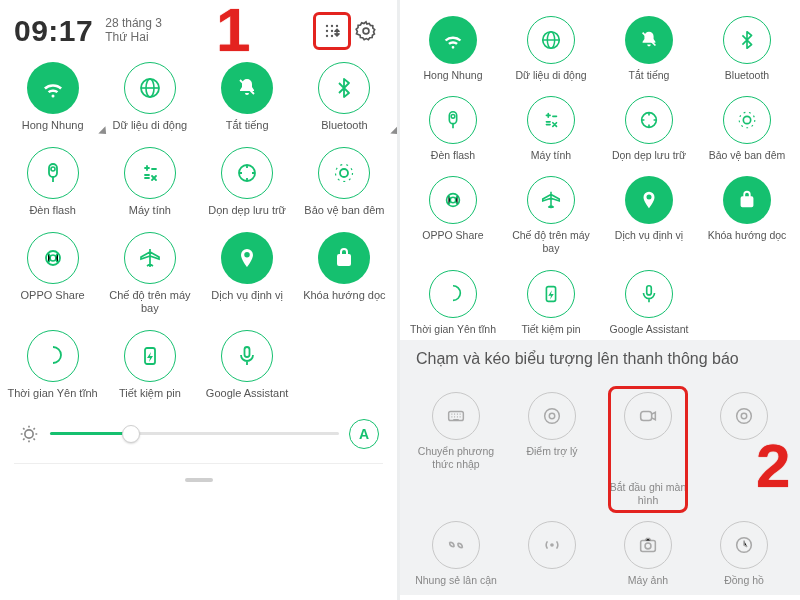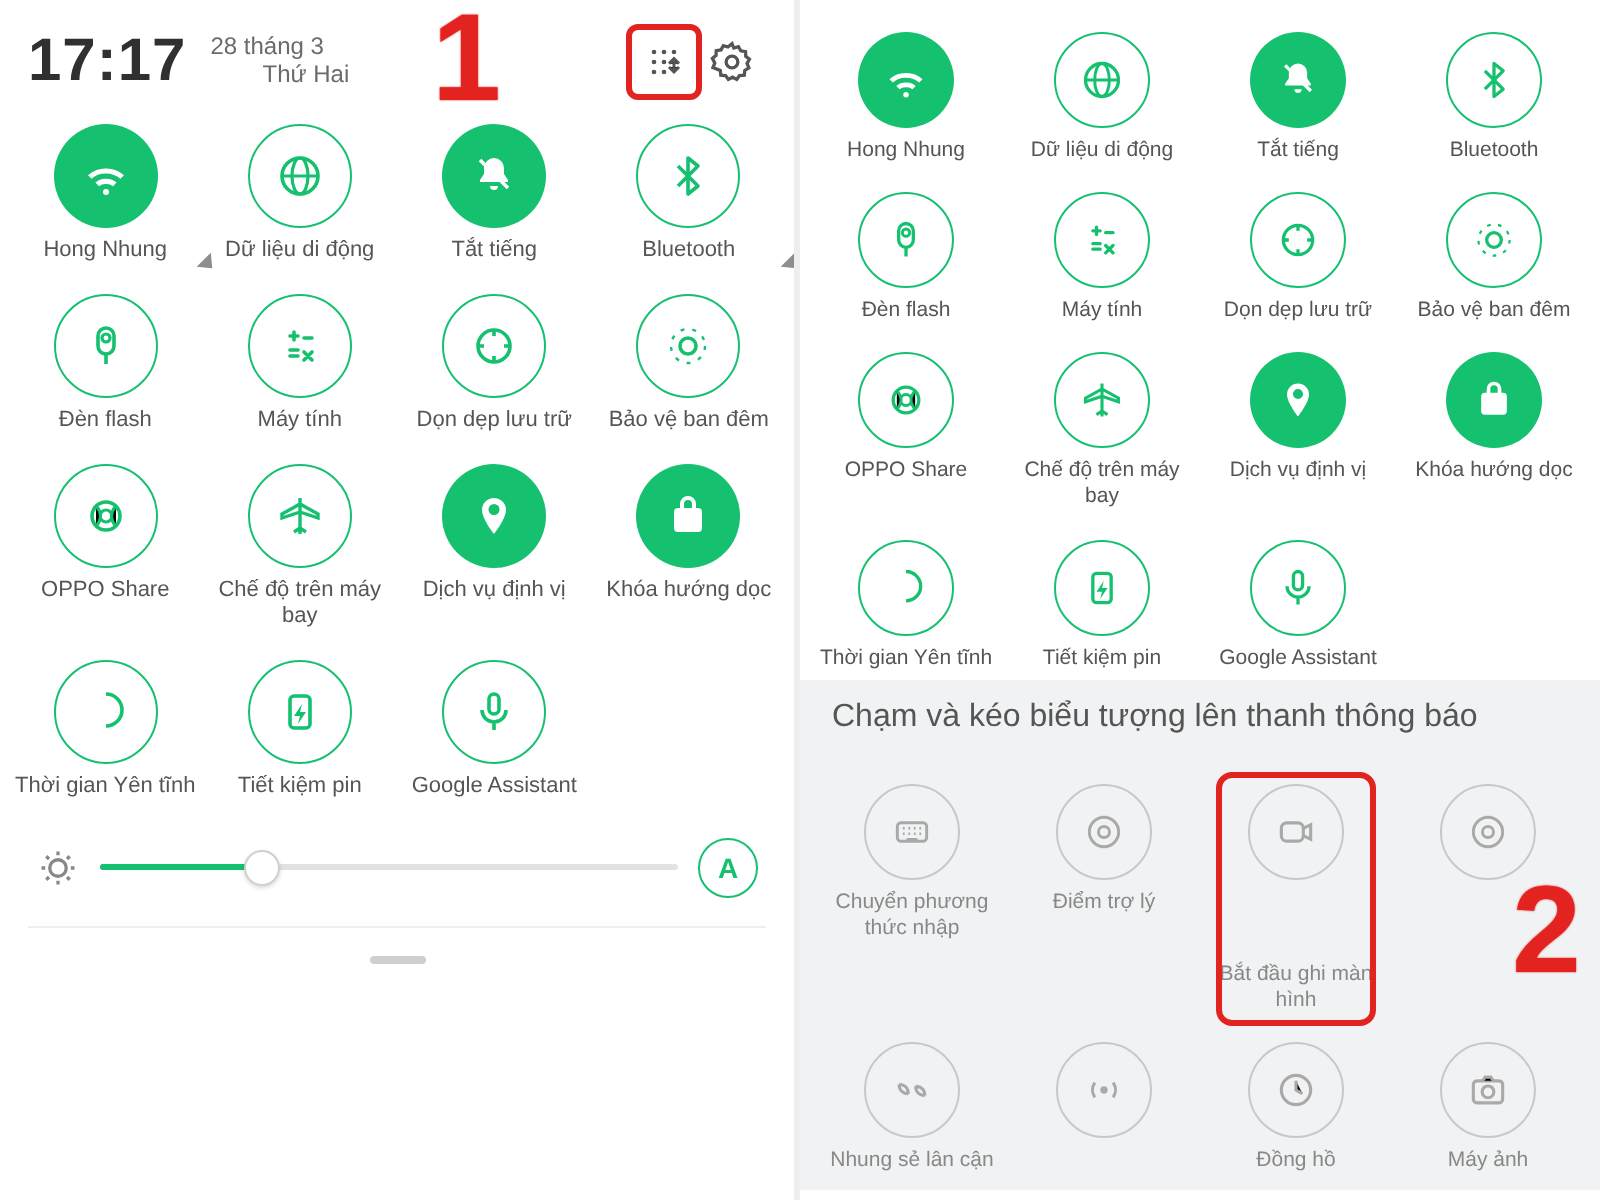--- a/index.html
+++ b/index.html
@@ -22,21 +22,21 @@
   .hdr {
     display: flex; align-items: flex-start;
     padding: 14px 14px 6px 14px;
   }
   .time {
     font-size: 30px; font-weight: 600; color: #303030;
     letter-spacing: .5px;
   }
   .date-wrap { margin-left: 12px; margin-top: 2px; }
   .date1 { font-size: 12px; color: #6b6b6b; }
-  .date2 { font-size: 12px; color: #6b6b6b; margin-left: 26px; }
+  .date2 { font-size: 12px; color: #6b6b6b; }
   .hdr-spacer { flex: 1; }
   .hdr-btn {
     width: 34px; height: 34px; border-radius: 6px;
     display: flex; align-items: center; justify-content: center;
     color: #555; position: relative;
   }
   .hdr-btn.edit svg { width: 20px; height: 20px; }
   .hdr-btn.settings svg { width: 22px; height: 22px; }
   .red-box1 {
     position: absolute; inset: -2px;
@@ -243,21 +243,21 @@
       </g>
     <g id="i-clock">
         <circle cx="12" cy="12" r="8" fill="none" stroke="currentColor" stroke-width="1.7"></circle>
         <path stroke="currentColor" stroke-width="1.7" d="M12 7v5l3.5 2"></path>
       </g>
   </defs>
 </svg>
 
 <div class="panel left">
   <div class="hdr">
-    <div class="time">17:17</div>
+    <div class="time">09:17</div>
     <div class="date-wrap">
       <div class="date1">28 tháng 3</div>
       <div class="date2">Thứ Hai</div>
     </div>
     <div class="hdr-spacer"></div>
     <div class="hdr-btn edit">
       <svg viewBox="0 0 24 24">
           <use href="#i-edit"></use>
         </svg>
       <div class="red-box1"></div>
@@ -580,31 +580,31 @@
         <div class="tile">
           <div class="ic muted">
             <svg viewBox="0 0 24 24">
               <use href="#i-hot"></use>
             </svg>
           </div>
         </div>
         <div class="tile">
           <div class="ic muted">
             <svg viewBox="0 0 24 24">
+              <use href="#i-cam"></use>
+            </svg>
+          </div>
+          <div class="lbl">Máy ảnh</div>
+        </div>
+        <div class="tile">
+          <div class="ic muted">
+            <svg viewBox="0 0 24 24">
               <use href="#i-clock"></use>
             </svg>
           </div>
           <div class="lbl">Đồng hồ</div>
-        </div>
-        <div class="tile">
-          <div class="ic muted">
-            <svg viewBox="0 0 24 24">
-              <use href="#i-cam"></use>
-            </svg>
-          </div>
-          <div class="lbl">Máy ảnh</div>
         </div>
       </div>
   </div>
 </div>
 
 <div class="step" style="left:216px; top:-6px;">1</div>
 <div class="step" style="left:756px; top:430px;">2</div>
 
 </body></html>

